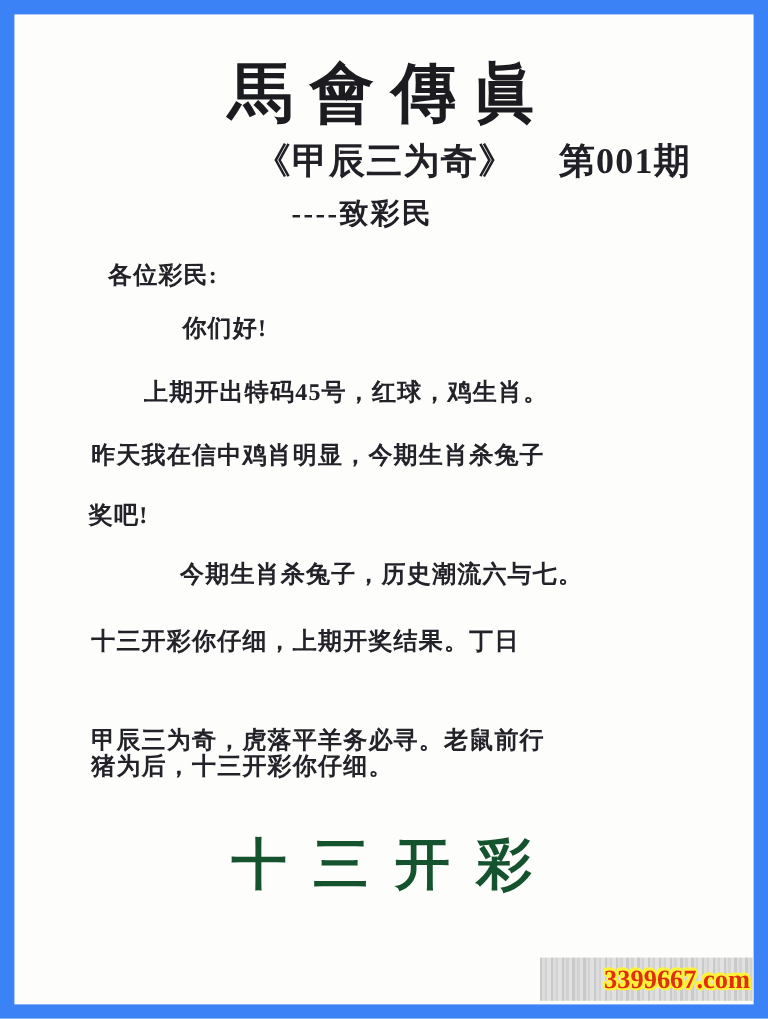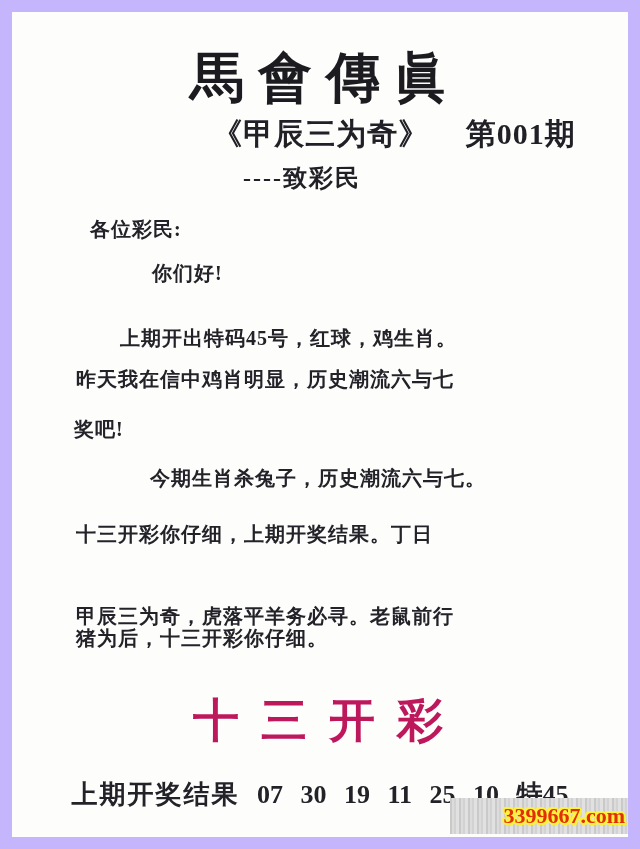--- a/index.html
+++ b/index.html
@@ -5,21 +5,21 @@
   html, body {
     margin: 0;
     padding: 0;
     background: #ffffff;
   }
   .frame {
     position: relative;
     width: 640px;
     height: 849px;
     box-sizing: border-box;
-    border: 12px solid #c4b5fd;
+    border: 12px solid #3b82f6;
     background: #fdfdfc;
     overflow: hidden;
   }
   .sheet {
     position: relative;
     width: 100%;
     height: 100%;
     font-family: "Liberation Serif", serif;
     color: #202026;
     font-weight: bold;
@@ -64,38 +64,38 @@
   }
   .ln {
     position: absolute;
     font-size: 20px;
     letter-spacing: 1px;
     white-space: nowrap;
     color: #222228;
   }
   .ln0 { top: 204px; left: 78px; }
   .ln1 { top: 248px; left: 140px; }
-  .ln2 { top: 313px; left: 108px; }
+  .ln2 { top: 301px; left: 108px; }
   .ln3 { top: 354px; left: 64px; }
   .ln4 { top: 404px; left: 62px; }
   .ln5 { top: 453px; left: 138px; }
   .ln6 { top: 509px; left: 64px; }
   .ln7 { top: 559px; left: 64px; margin-top: 32px; }
   .ln8 { top: 613px; left: 64px; }
   .slogan {
     position: absolute;
     top: 678px;
     left: 0;
     width: 100%;
     text-align: center;
     font-size: 46px;
     letter-spacing: 22px;
     padding-left: 18px;
     box-sizing: border-box;
-    color: #be185d;
+    color: #14532d;
   }
   .results {
     position: absolute;
     top: 765px;
     left: 0;
     width: 100%;
     text-align: center;
     font-size: 26px;
     white-space: nowrap;
     color: #222228;
@@ -143,39 +143,29 @@
       <span>《甲辰三为奇》</span>
       <span class="issue">第001期</span>
     </div>
 
     <div class="dedication">----致彩民</div>
 
     <div class="letter">
       <div class="ln ln0">各位彩民:</div>
       <div class="ln ln1">你们好!</div>
       <div class="ln ln2">上期开出特码45号，红球，鸡生肖。</div>
-      <div class="ln ln3">昨天我在信中鸡肖明显，历史潮流六与七</div>
+      <div class="ln ln3">昨天我在信中鸡肖明显，今期生肖杀兔子</div>
       <div class="ln ln4">奖吧!</div>
       <div class="ln ln5">今期生肖杀兔子，历史潮流六与七。</div>
       <div class="ln ln6">十三开彩你仔细，上期开奖结果。丁日</div>
       <div class="ln ln7">甲辰三为奇，虎落平羊务必寻。老鼠前行</div>
       <div class="ln ln8">猪为后，十三开彩你仔细。</div>
     </div>
 
     <div class="slogan">十三开彩</div>
 
-    <div class="results">
-      <span class="r-label">上期开奖结果</span>
-      <span class="num">07</span>
-      <span class="num">30</span>
-      <span class="num">19</span>
-      <span class="num">11</span>
-      <span class="num">25</span>
-      <span class="num">10</span>
-      <span class="special">特45</span>
-    </div>
 
     <div class="watermark">
       <span class="wm-text">3399667.com</span>
     </div>
 
   </div>
 </div>
 
 </body></html>

